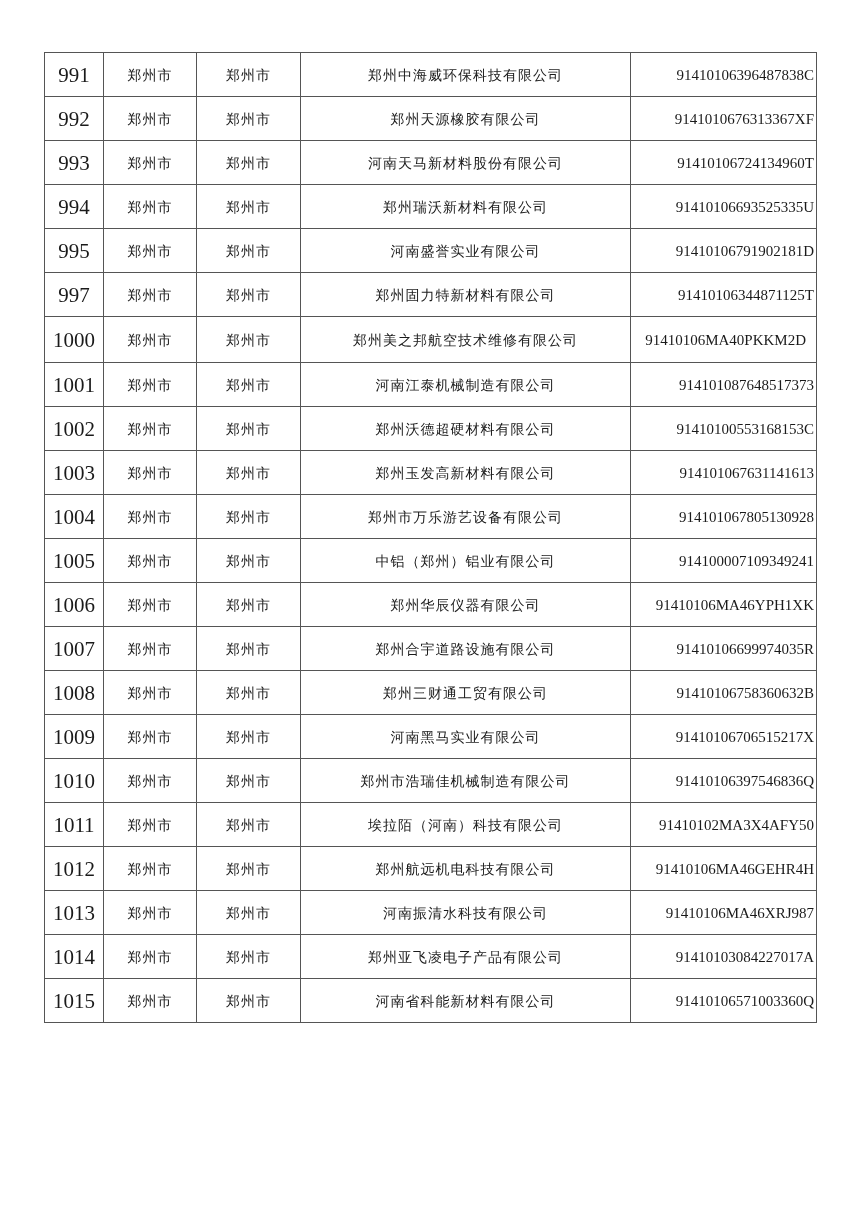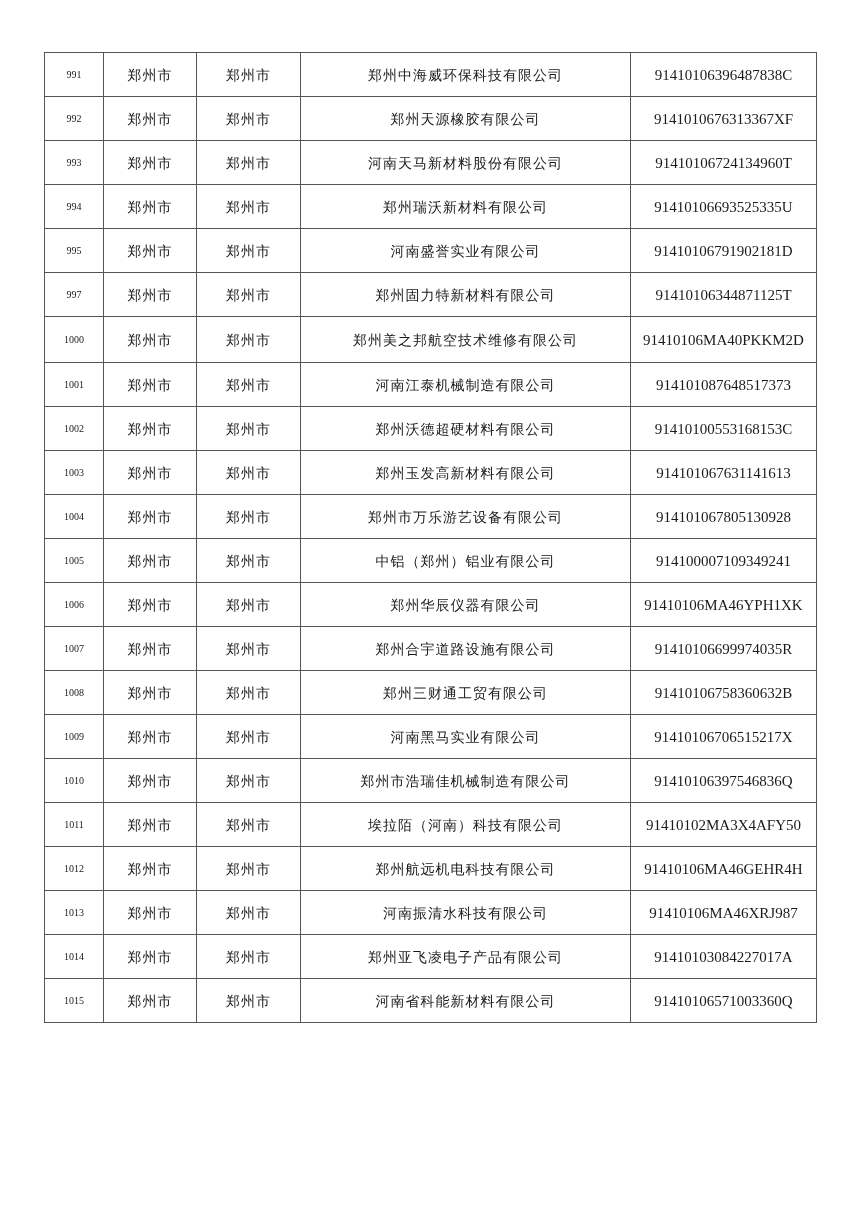--- a/index.html
+++ b/index.html
@@ -34,37 +34,38 @@
       padding: 0 2px;
       font-size: 14px;
       line-height: 18px;
       white-space: nowrap;
       overflow: hidden;
     }
     table.data-table td.col-code {
       font-family: "Liberation Serif", "DejaVu Serif", serif;
       font-size: 15px;
       letter-spacing: 0px;
+      text-align: right;
     }
     table.data-table td.col-no {
       font-family: "Liberation Serif", "DejaVu Serif", serif;
-      font-size: 10px;
+      font-size: 21px;
     }
     table.data-table td.col-name {
       letter-spacing: 1px;
     }
     table.data-table td.col-city,
     table.data-table td.col-district {
       letter-spacing: 1px;
     }
     table.data-table td.wrap {
       white-space: normal;
       word-break: break-all;
       line-height: 20px;
-      padding: 0 2px;
+      padding: 0 10px;
     }
     tr.tall td { height: 45px; margin-top: 13px; }
   </style>
 </head>
 <body>
 
 <div class="page">
   <table class="data-table">
     <colgroup>
       <col style="width:59px">

